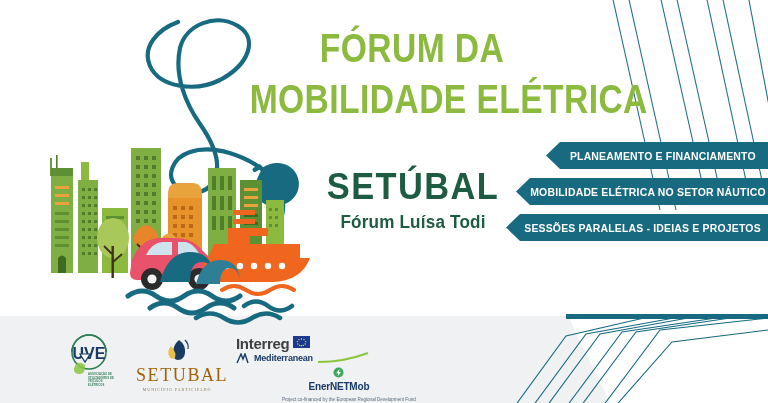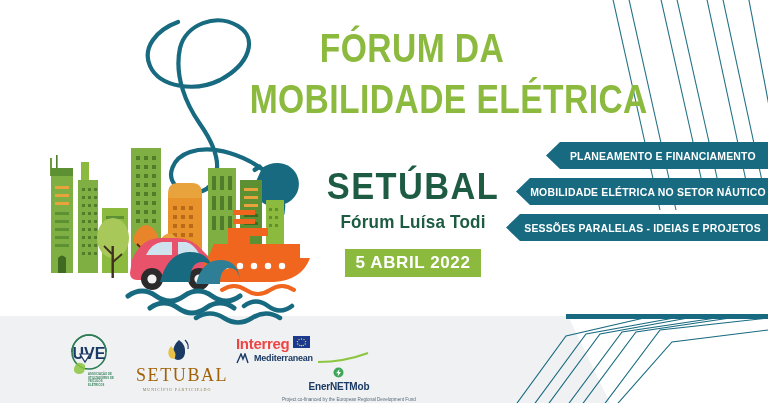--- a/index.html
+++ b/index.html
@@ -162,21 +162,21 @@
     font-family:"Liberation Serif", serif;
     font-size:4px; color:#8a7a4a; letter-spacing:1px;
     margin-top:3px;
   }
 
   
   .interreg { padding-top:4px; }
   .interreg-top { display:flex; align-items:flex-start; gap:4px; }
   .interreg-word {
     font-family:"Liberation Sans", sans-serif;
-    font-weight:bold; font-size:15px; color:#ef4444;
+    font-weight:bold; font-size:15px; color:#404040;
     letter-spacing:-0.3px; line-height:1;
   }
   .med-row { display:flex; align-items:center; gap:5px; margin-top:1px; }
   .med-word {
     font-family:"Liberation Sans", sans-serif;
     font-weight:bold; font-size:9px; color:#1b3a63;
     letter-spacing:-0.2px;
   }
   .ener-row { display:flex; align-items:center; gap:3px; margin-top:3px; margin-left:26px;flex-direction:column;}
   .ener-word {
@@ -443,21 +443,20 @@
   </svg>
 
   <div class="title-block">
     <div class="title-line l1">FÓRUM DA</div>
     <div class="title-line l2">MOBILIDADE ELÉTRICA</div>
   </div>
 
   <div class="city-block">
     <div class="city">SETÚBAL</div>
     <div class="venue">Fórum Luísa Todi</div>
-    <div class="date-badge">5 ABRIL 2022</div>
   </div>
 
   <div class="topics">
     <div class="topic t1">
       <span>PLANEAMENTO E FINANCIAMENTO</span>
     </div>
     <div class="topic t3">
       <span>MOBILIDADE ELÉTRICA NO SETOR NÁUTICO</span>
     </div>
     <div class="topic t4">

